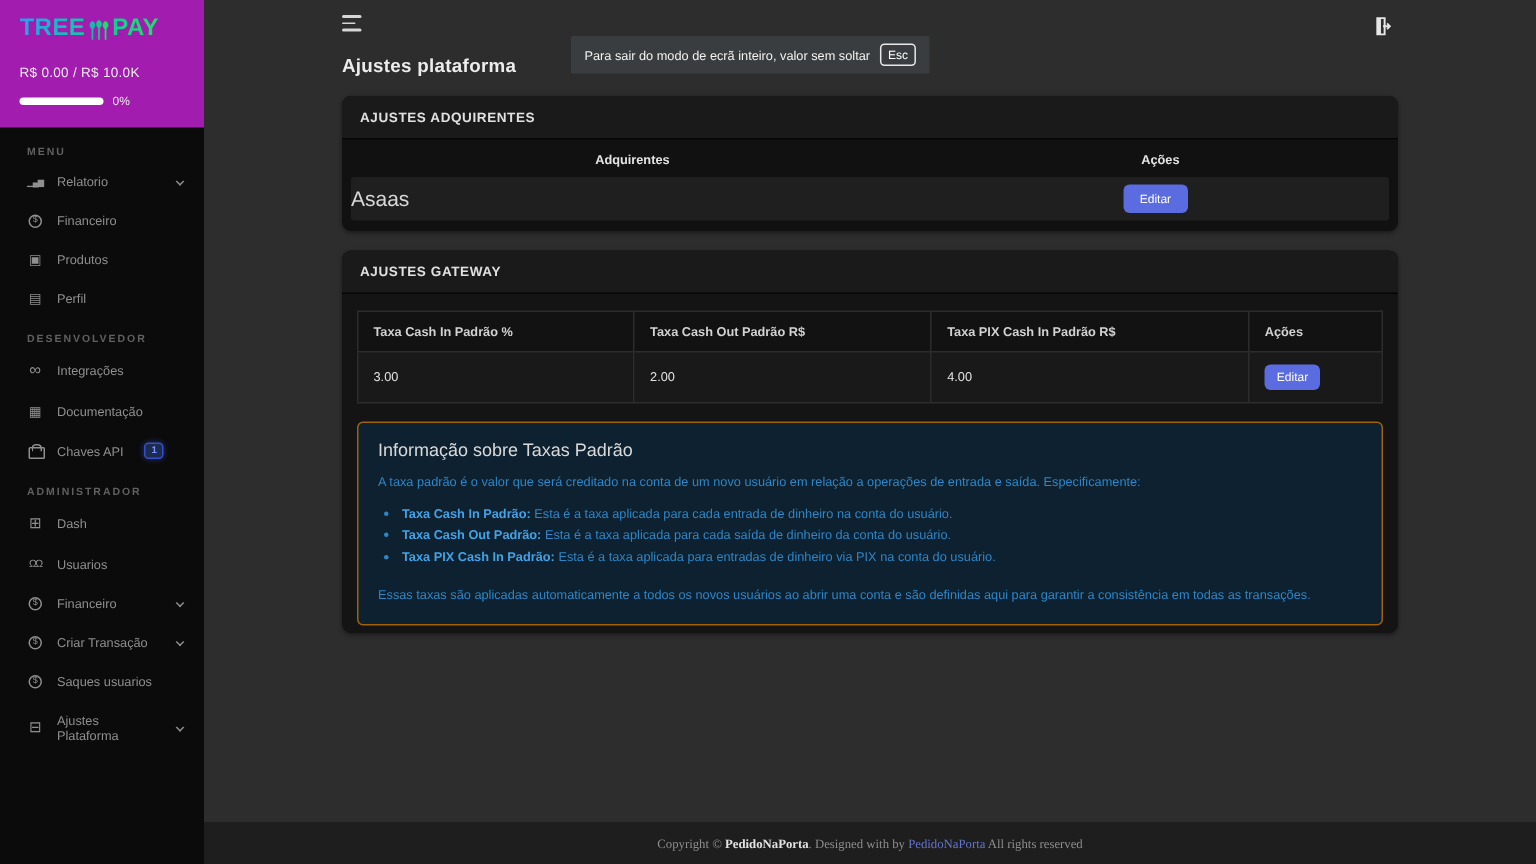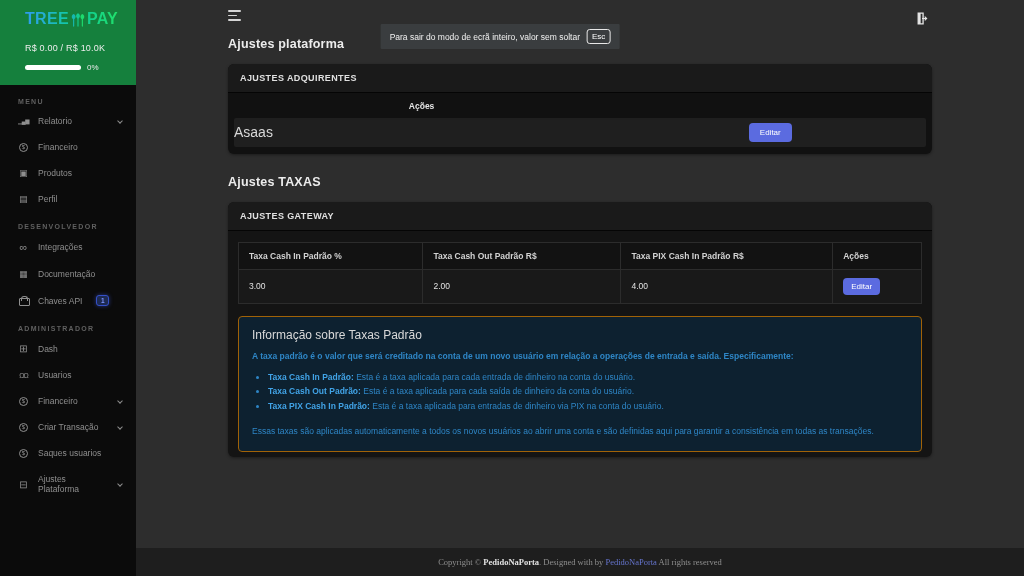--- a/index.html
+++ b/index.html
@@ -6,21 +6,21 @@
   html,body { width:1024px; height:576px; overflow:hidden; }
   body {
     background:#2d2d2d;
     font-family:"Liberation Sans", sans-serif;
     color:#dcdcdc;
     position:relative;
   }
 
   
   .sidebar { position:absolute; left:0; top:0; bottom:0; width:136px; background:#0b0b0b; z-index:5; }
-  .side-top { background:#15803d; padding:10px 25px 13px; }
+  .side-top { background:#a21caf; padding:10px 13px 13px; }
   .logo { font-size:16px; font-weight:bold; letter-spacing:.3px; display:flex; align-items:center; cursor:pointer; }
   .logo .t1 { background:linear-gradient(90deg,#2f9bf2,#12c9a6); -webkit-background-clip:text; background-clip:text; color:transparent; }
   .logo .t2 { background:linear-gradient(90deg,#10cf92,#21e06a); -webkit-background-clip:text; background-clip:text; color:transparent; }
   .logo svg { margin:0 1px; display:block; }
   .balance { margin-top:15px; font-size:9px; color:#ededed; letter-spacing:.2px; }
   .progress-row { margin-top:10px; display:flex; align-items:center; gap:6px; }
   .progress-track { width:56px; height:5px; background:#ffffff; border-radius:3px; }
   .progress-label { font-size:8px; color:#eaeaea; }
 
   .nav { padding-top:2px; }
@@ -78,21 +78,21 @@
   
   .card.gateway { background:#141414; }
   .gw-table { margin:11px 10px 0; border:1px solid #2c2c2c; border-collapse:collapse; width:calc(100% - 20px); }
   .gw-table th, .gw-table td { border:1px solid #2c2c2c; text-align:left; padding:8px 10px; font-size:8.5px; }
   .gw-table th { background:#121212; color:#d2d2d2; font-weight:bold; }
   .gw-table td { background:#191919; color:#e2e2e2; }
   .gw-table .col1{width:27%;} .gw-table .col2{width:29%;} .gw-table .col3{width:31%;} .gw-table .col4{width:13%;}
 
   .info-box { margin:12px 10px 5px; background:#0d2130; border:1px solid #a16207; border-radius:4px; padding:11px 13px 13px; }
   .info-title { font-size:12px; color:#d9d9d9; font-weight:normal; }
-  .info-intro { margin-top:8px; font-size:8.5px; color:#2e86c6; line-height:1.5;font-weight:bold; }
+  .info-intro { margin-top:8px; font-size:8.5px; color:#2e86c6; line-height:1.5; }
   .info-list { margin:9px 0 0 16px; }
   .info-list li { font-size:8.5px; color:#2e86c6; margin:3px 0; line-height:1.4; }
   .info-list .term { color:#41a3e6; font-weight:bold; }
   .info-outro { margin-top:12px; font-size:8.5px; color:#2e86c6; line-height:1.5; }
 
   
   .footer { height:28px; background:#1e1e1e; display:flex; align-items:center; justify-content:center; font-size:8.5px; color:#8e8e8e; gap:0; }
   .footer .brand { color:#e2e2e2; font-weight:bold; }
   .footer .link { color:#6574cd; cursor:pointer; }
   .footer span { white-space:pre;font-family:Liberation Serif, serif; }
@@ -225,31 +225,31 @@
           <path d="M4 2 h4.5 v20 H4 z" fill="#e6e6e6"></path>
           <path d="M11 12 h8 M16 8.5 L19.5 12 L16 15.5" fill="none" stroke="#e6e6e6" stroke-width="2.2"></path>
         </svg>
       </span>
 
       <h1 class="page-title">Ajustes plataforma</h1>
 
       <section class="card">
         <div class="card-head">AJUSTES ADQUIRENTES</div>
         <div class="acq-header-row">
+          <div>Adquirentes</div>
           <div>Ações</div>
         </div>
         <div class="acq-data-row">
           <div class="cell">Asaas</div>
           <div class="actions">
             <button class="btn-edit">Editar</button>
           </div>
         </div>
       </section>
 
-      <h1 class="page-title second">Ajustes TAXAS</h1>
 
       <section class="card gateway">
         <div class="card-head">AJUSTES GATEWAY</div>
 
         <table class="gw-table">
           <thead>
             <tr>
               <th class="col1">Taxa Cash In Padrão %</th>
               <th class="col2">Taxa Cash Out Padrão R$</th>
               <th class="col3">Taxa PIX Cash In Padrão R$</th>

